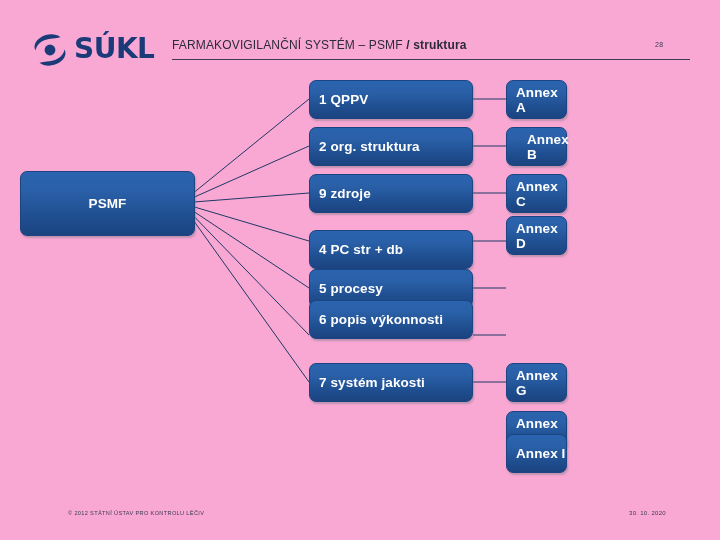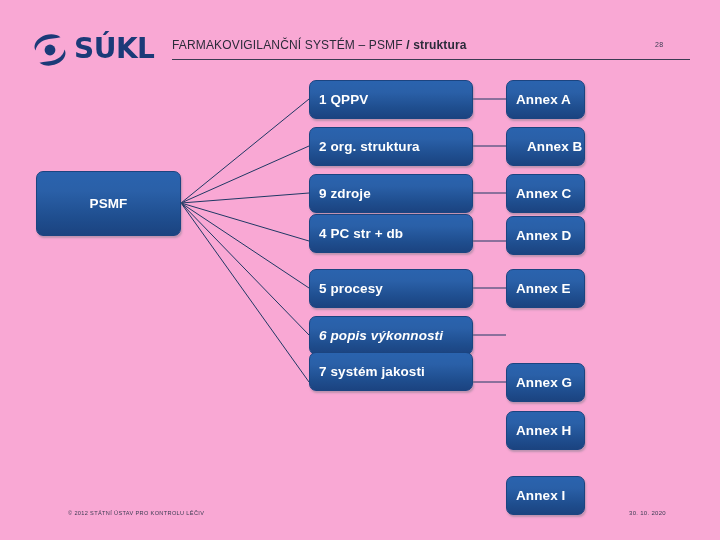--- a/index.html
+++ b/index.html
@@ -117,35 +117,35 @@
   .node.center-label {
     justify-content: center;
     text-align: center;
   }
   .node.left-label {
     justify-content: flex-start;
     padding-left: 9px;
   }
 
   .node-psmf {
-    left: 36px;
+    left: 20px;
     top: 171px;
-    width: 145px;
+    width: 175px;
     height: 65px;
     font-size: 13.5px;
   }
 
   .mid-node {
     left: 309px;
     width: 164px;
     height: 39px;
   }
   .annex-node {
     left: 506px;
-    width: 79px;
+    width: 61px;
     height: 39px;
   }
 
   
   #footer-copyright {
     position: absolute;
     left: 68px;
     top: 510px;
     font-size: 5.6px;
     color: #3b3b52;
@@ -207,33 +207,32 @@
         <line x1="473" y1="335" x2="506" y2="335"></line>
         <line x1="473" y1="382" x2="506" y2="382"></line>
       </g>
     </svg>
 
     <div class="node node-psmf center-label">PSMF</div>
 
     <div class="node mid-node left-label" style="top:80px;">1 QPPV</div>
     <div class="node mid-node left-label" style="top:127px;">2 org. struktura</div>
     <div class="node mid-node left-label" style="top:174px;">9 zdroje</div>
-    <div class="node mid-node left-label" style="top:214px;">4 PC str + db</div>
+    <div class="node mid-node left-label" style="top:230px;">4 PC str + db</div>
     <div class="node mid-node left-label" style="top:269px;">5 procesy</div>
-    <div class="node mid-node left-label" style="top:316px;font-style:italic;">6 popis výkonnosti</div>
-    <div class="node mid-node left-label" style="top:352px;">7 systém jakosti</div>
+    <div class="node mid-node left-label" style="top:300px;">6 popis výkonnosti</div>
+    <div class="node mid-node left-label" style="top:363px;">7 systém jakosti</div>
 
     <div class="node annex-node left-label" style="top:80px;">Annex A</div>
     <div class="node annex-node left-label" style="top:127px;padding-left:20px;">Annex B</div>
     <div class="node annex-node left-label" style="top:174px;">Annex C</div>
     <div class="node annex-node left-label" style="top:216px;">Annex D</div>
-    <div class="node annex-node left-label" style="top:269px;">Annex E</div>
-    <div class="node annex-node left-label" style="top:363px;text-align:right;">Annex G</div>
+    <div class="node annex-node left-label" style="top:363px;">Annex G</div>
 
     <div class="node annex-node left-label" style="top:411px;">Annex H</div>
-    <div class="node annex-node left-label" style="top:476px;text-align:right;">Annex I</div>
+    <div class="node annex-node left-label" style="top:434px;text-align:right;">Annex I</div>
 
   </div>
 
   <div id="footer-copyright">© 2012 STÁTNÍ ÚSTAV PRO KONTROLU LÉČIV</div>
   <div id="footer-date">30. 10. 2020</div>
 
 </div>
 
 </body></html>

